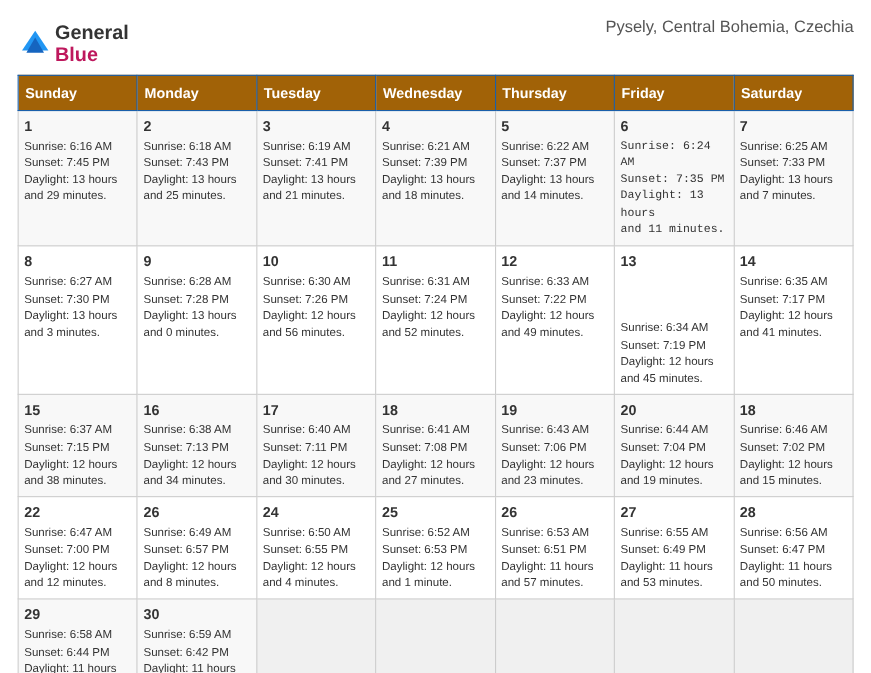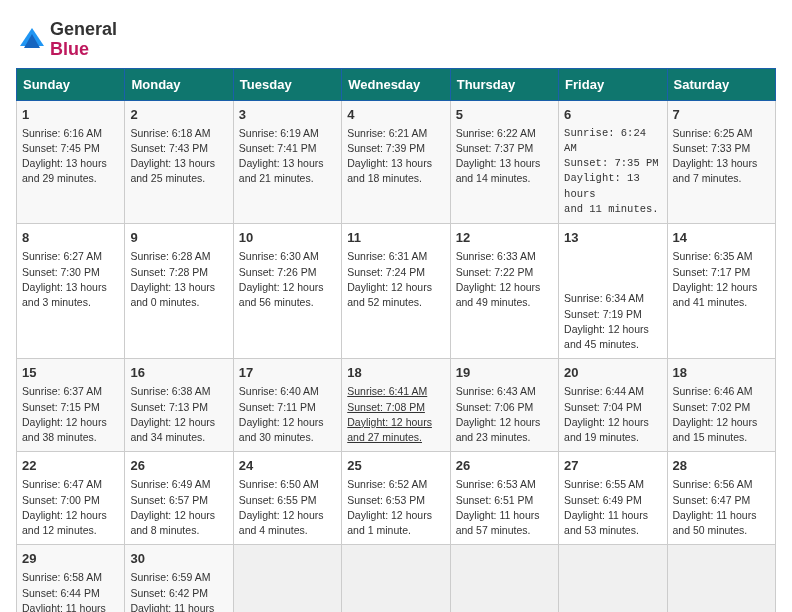--- a/index.html
+++ b/index.html
@@ -55,21 +55,21 @@
     .location {
       font-size: 15px;
       color: #555;
     }
     .calendar {
       width: 100%;
       border-collapse: collapse;
       font-size: 11px;
     }
     .calendar thead tr {
-      background-color: #0f766e;
+      background-color: #a16207;
       color: #fff;
     }
     .calendar thead th {
       padding: 8px 6px;
       font-size: 13px;
       font-weight: bold;
       border: 1px solid #1a5faa;
       text-align: left;
     }
     .calendar tbody td {
@@ -110,20 +110,21 @@
     <svg class="logo-icon" viewBox="0 0 28 28" xmlns="http://www.w3.org/2000/svg">
       <polygon points="14,2 26,20 2,20" fill="#2196F3"></polygon>
       <polygon points="14,8 22,22 6,22" fill="#1565C0"></polygon>
     </svg>
     <div class="logo-text">
       <span class="logo-general">General</span>
       <span class="logo-blue">Blue</span>
     </div>
   </div>
   <div class="title-block">
+    <div class="location">Pysely, Central Bohemia, Czechia</div>
   </div>
 </div>
 
 <table class="calendar">
   <thead>
     <tr>
       <th>Sunday</th>
       <th>Monday</th>
       <th>Tuesday</th>
       <th>Wednesday</th>
@@ -252,21 +253,21 @@
         </td>
         <td>
           <span class="day-num">17</span>
           <div class="day-info" style="white-space: pre-line;">Sunrise: 6:40 AM
 Sunset: 7:11 PM
 Daylight: 12 hours
 and 30 minutes.</div>
         </td>
         <td>
           <span class="day-num">18</span>
-          <div class="day-info" style="white-space: pre-line; text-decoration: underline;">Sunrise: 6:41 AM
+          <div class="day-info" style="white-space: pre-line;">Sunrise: 6:41 AM
 Sunset: 7:08 PM
 Daylight: 12 hours
 and 27 minutes.</div>
         </td>
         <td>
           <span class="day-num">19</span>
           <div class="day-info" style="white-space: pre-line;">Sunrise: 6:43 AM
 Sunset: 7:06 PM
 Daylight: 12 hours
 and 23 minutes.</div>

